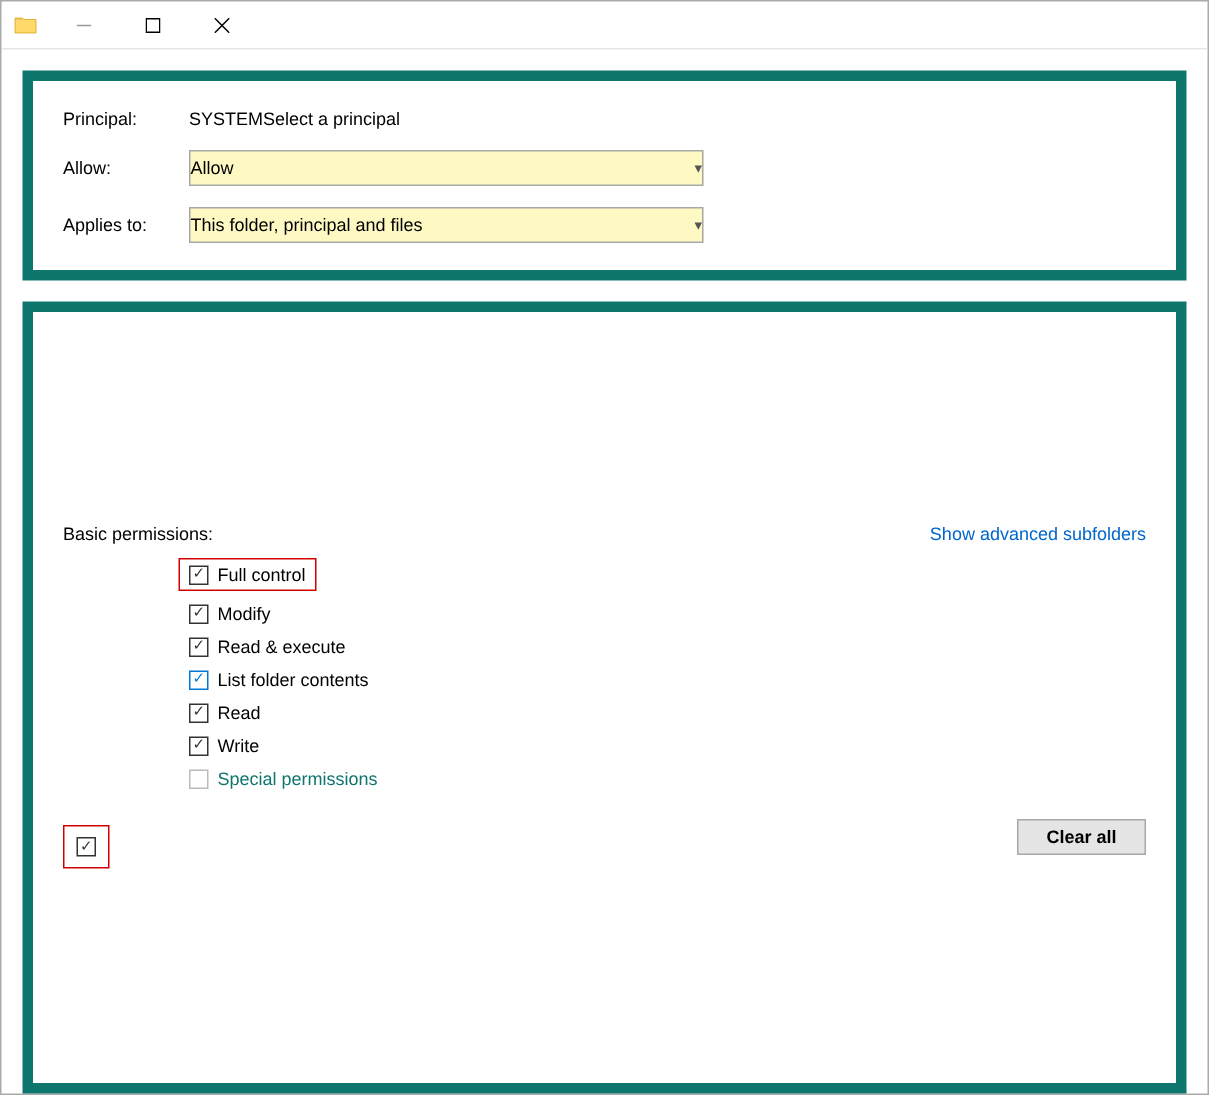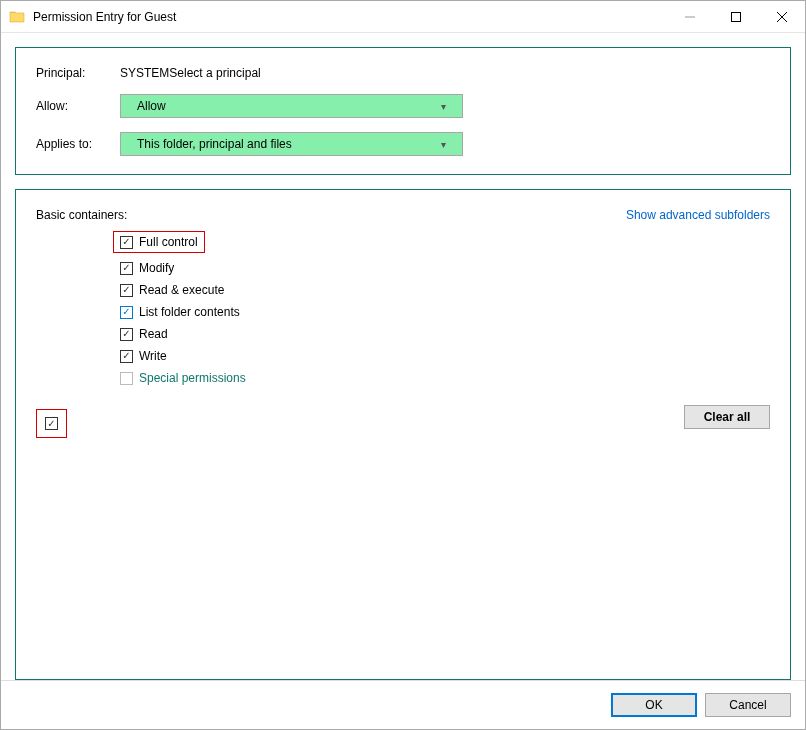--- a/index.html
+++ b/index.html
@@ -50,22 +50,23 @@
     }
     .win-btn svg { width: 10px; height: 10px; }
     .content {
       flex: 1;
       padding: 14px 14px 0 14px;
       display: flex;
       flex-direction: column;
       gap: 14px;
     }
     .panel {
-      border: 1px solid #0f766e;
+      border: 7px solid #0f766e;
       padding: 18px 20px;
+      justify-content: center;
     }
     .panel-top {
       display: flex;
       flex-direction: column;
       gap: 14px;
     }
     .row {
       display: flex;
       align-items: center;
     }
@@ -82,22 +83,22 @@
       font-size: 12px;
       cursor: pointer;
     }
     .dropdown {
       display: flex;
       align-items: center;
       justify-content: space-between;
       width: 343px;
       height: 24px;
       border: 1px solid #a7a7a7;
-      background: #86efac;
-      padding: 0 16px;
+      background: #fef9c3;
+      padding: 0 0;
       font-size: 12px;
       cursor: pointer;
     }
     .dropdown .chev { font-size: 10px; color: #555; }
     .panel-perms {
       padding: 18px 20px 20px 20px;
       flex: 1;
       display: flex;
       flex-direction: column;
       position: relative;
@@ -215,21 +216,20 @@
 <body>
 
 <div class="window">
   <div class="titlebar">
     <span class="titlebar-icon">
       <svg viewBox="0 0 16 16">
           <path d="M1 3 h5 l1 1 h8 v9 h-14 z" fill="#ffd96a" stroke="#d4a017" stroke-width="0.5"></path>
           <path d="M1 3 h5 l1 1 h-6 z" fill="#e8bb4a"></path>
         </svg>
     </span>
-    <span class="titlebar-title">Permission Entry for Guest</span>
     <div class="win-controls">
       <div class="win-btn">
         <svg viewBox="0 0 10 10">
             <line x1="0" y1="5" x2="10" y2="5" stroke="#999" stroke-width="1"></line>
           </svg>
       </div>
       <div class="win-btn">
         <svg viewBox="0 0 10 10">
             <rect x="0.5" y="0.5" width="9" height="9" fill="none" stroke="#000" stroke-width="1"></rect>
           </svg>
@@ -261,21 +261,21 @@
         <span class="row-label">Applies to:</span>
         <div class="dropdown">
           <span>This folder, principal and files</span>
           <span class="chev">▾</span>
         </div>
       </div>
     </div>
 
     <div class="panel panel-perms">
       <div class="perms-header">
-        <span class="perms-title">Basic containers:</span>
+        <span class="perms-title">Basic permissions:</span>
         <span class="adv-link">Show advanced subfolders</span>
       </div>
       <div class="perm-list" id="perm-list">
           <div class="perm-item highlight-red">
             <span class="checkbox">
               <span class="check-glyph">✓</span>
             </span>
             <span class="perm-label">Full control</span>
           </div>
           <div class="perm-item">
@@ -318,17 +318,13 @@
         <div class="apply-box">
           <span class="checkbox">
             <span class="check-glyph">✓</span>
           </span>
         </div>
         <div class="clear-btn">Clear all</div>
       </div>
     </div>
   </div>
 
-  <div class="footer">
-    <div class="btn primary">OK</div>
-    <div class="btn">Cancel</div>
-  </div>
 </div>
 
 </body></html>

